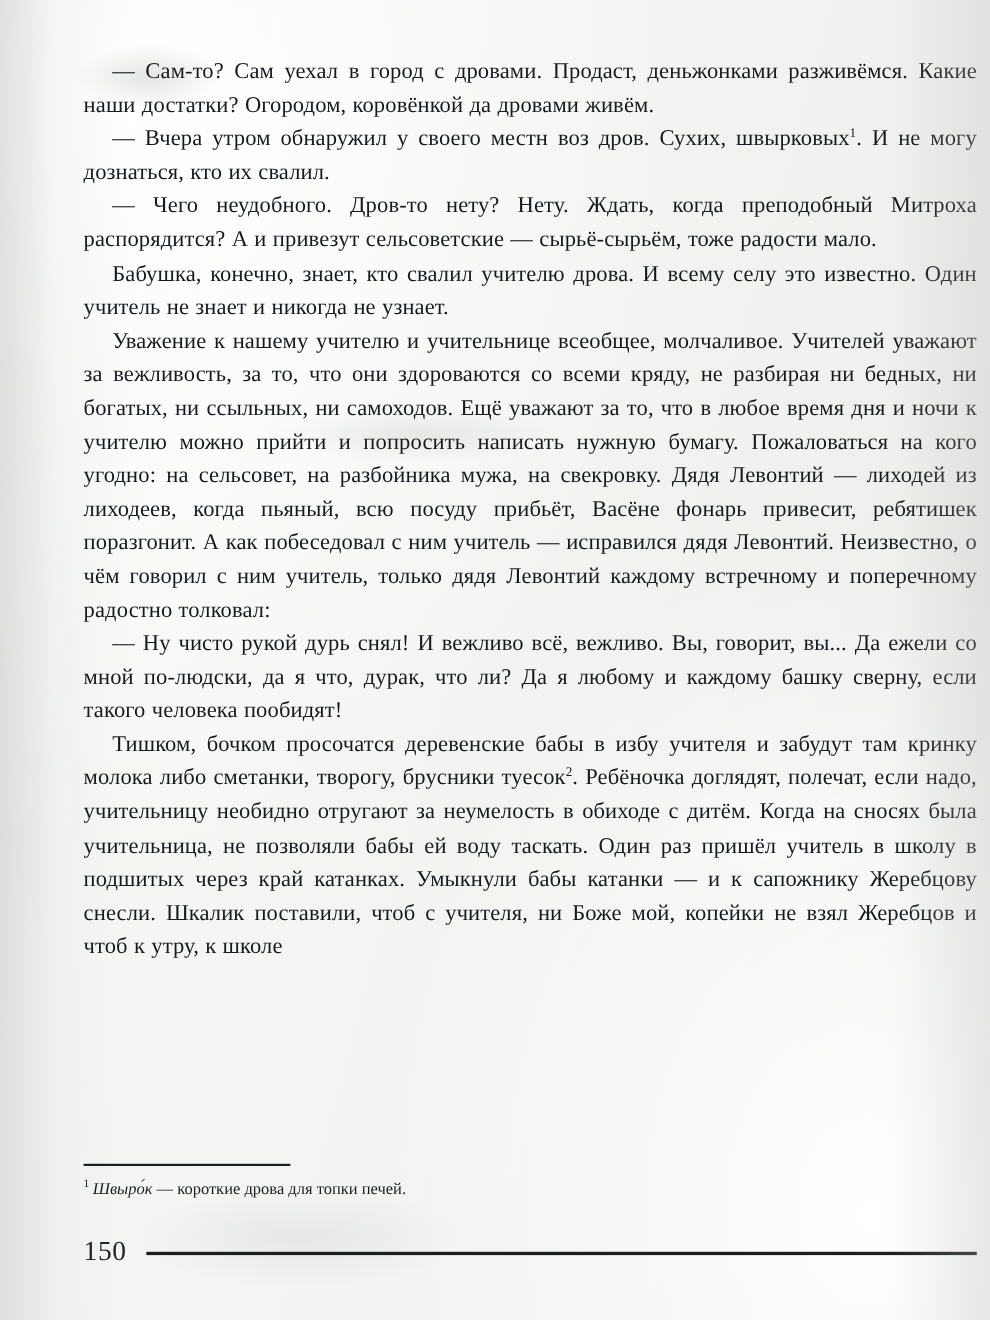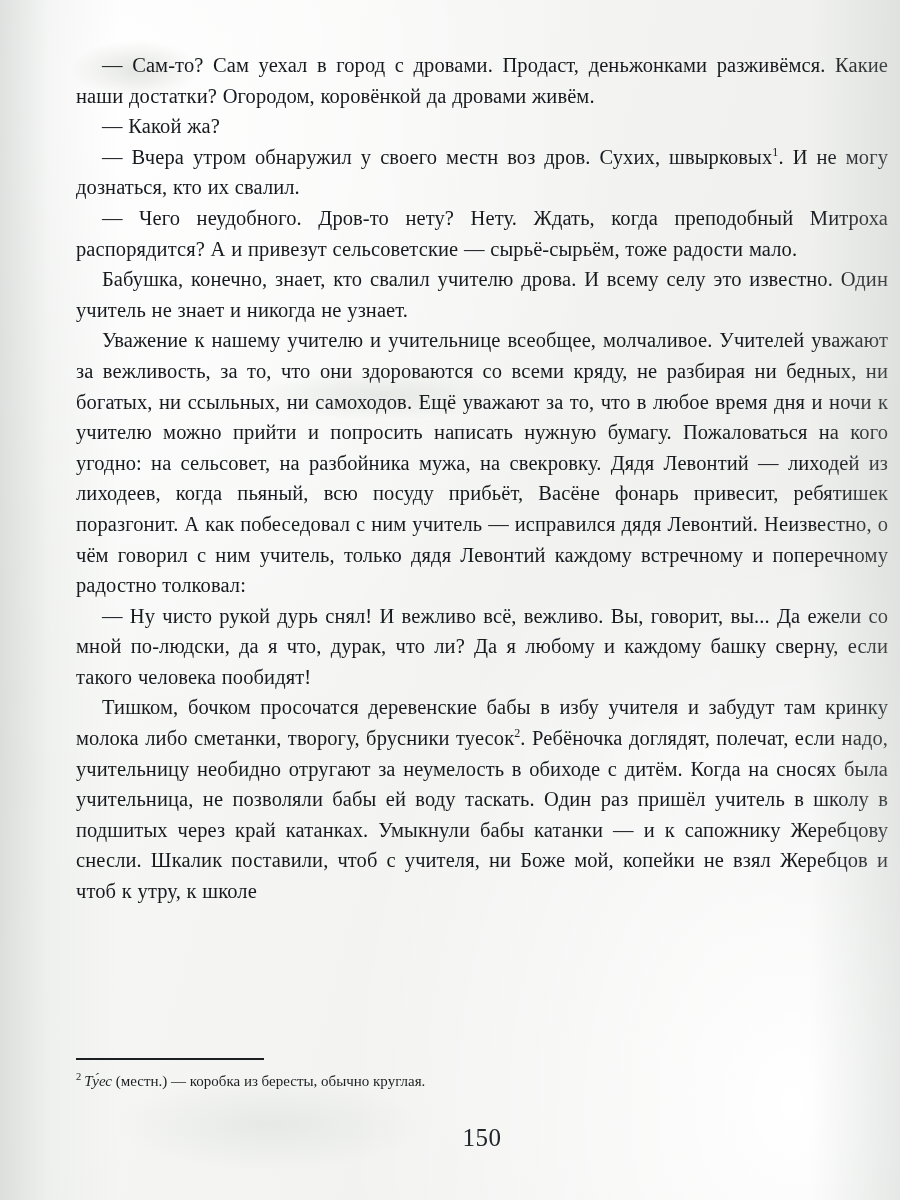--- a/index.html
+++ b/index.html
@@ -104,21 +104,20 @@
     font-style: italic;
   }
   .footer {
     position: absolute;
     left: 76px;
     top: 1124px;
     width: 812px;
     display: flex;
     align-items: center;
     gap: 18px;
-    flex-direction: column;
   }
   .page-number {
     font-size: 25px;
     color: #21262b;
     font-family: "Liberation Serif", serif;
     letter-spacing: 0.5px;
   }
   .footer-rule {
     flex: 1;
     height: 3px;
@@ -130,31 +129,30 @@
 <body>
 
 <div class="page">
   <div class="smudge s1"></div>
   <div class="smudge s2"></div>
   <div class="smudge s3"></div>
   <div class="smudge s4"></div>
 
   <div class="content">
     <p class="para dialogue"><span>— Сам-то? Сам уехал в город с дровами. Продаст, деньжонками разживёмся. Какие наши достатки? Огородом, коровёнкой да дровами живём.</span></p>
-    <p class="para dialogue"><span>— Какой жа?</span></p>
     <p class="para dialogue"><span>— Вчера утром обнаружил у своего местн воз дров. Сухих, швырковых</span><sup class="fn">1</sup><span>. И не могу дознаться, кто их свалил.</span></p>
     <p class="para dialogue"><span>— Чего неудобного. Дров-то нету? Нету. Ждать, когда преподобный Митроха распорядится? А и привезут сельсоветские — сырьё-сырьём, тоже радости мало.</span></p>
     <p class="para body"><span>Бабушка, конечно, знает, кто свалил учителю дрова. И всему селу это известно. Один учитель не знает и никогда не узнает.</span></p>
     <p class="para body"><span>Уважение к нашему учителю и учительнице всеобщее, молчаливое. Учителей уважают за вежливость, за то, что они здороваются со всеми кряду, не разбирая ни бедных, ни богатых, ни ссыльных, ни самоходов. Ещё уважают за то, что в любое время дня и ночи к учителю можно прийти и попросить написать нужную бумагу. Пожаловаться на кого угодно: на сельсовет, на разбойника мужа, на свекровку. Дядя Левонтий — лиходей из лиходеев, когда пьяный, всю посуду прибьёт, Васёне фонарь привесит, ребятишек поразгонит. А как побеседовал с ним учитель — исправился дядя Левонтий. Неизвестно, о чём говорил с ним учитель, только дядя Левонтий каждому встречному и поперечному радостно толковал:</span></p>
     <p class="para dialogue"><span>— Ну чисто рукой дурь снял! И вежливо всё, вежливо. Вы, говорит, вы... Да ежели со мной по-людски, да я что, дурак, что ли? Да я любому и каждому башку сверну, если такого человека пообидят!</span></p>
     <p class="para body"><span>Тишком, бочком просочатся деревенские бабы в избу учителя и забудут там кринку молока либо сметанки, творогу, брусники туесок</span><sup class="fn">2</sup><span>. Ребёночка доглядят, полечат, если надо, учительницу необидно отругают за неумелость в обиходе с дитём. Когда на сносях была учительница, не позволяли бабы ей воду таскать. Один раз пришёл учитель в школу в подшитых через край катанках. Умыкнули бабы катанки — и к сапожнику Жеребцову снесли. Шкалик поставили, чтоб с учителя, ни Боже мой, копейки не взял Жеребцов и чтоб к утру, к школе</span></p>
   </div>
 
   <div class="footnotes">
     <div class="fn-rule"></div>
-    <p><span class="marker">2</span><span class="term">Ту́ес</span><span> (местн.) — коробка из бересты, обычно круглая.</span></p>
+    <p><span class="marker">1</span><span class="term">Швыро́к</span><span> — короткие дрова для топки печей.</span></p>
   </div>
 
   <div class="footer">
     <div class="page-number">150</div>
     <div class="footer-rule"></div>
   </div>
 </div>
 
 </body></html>

